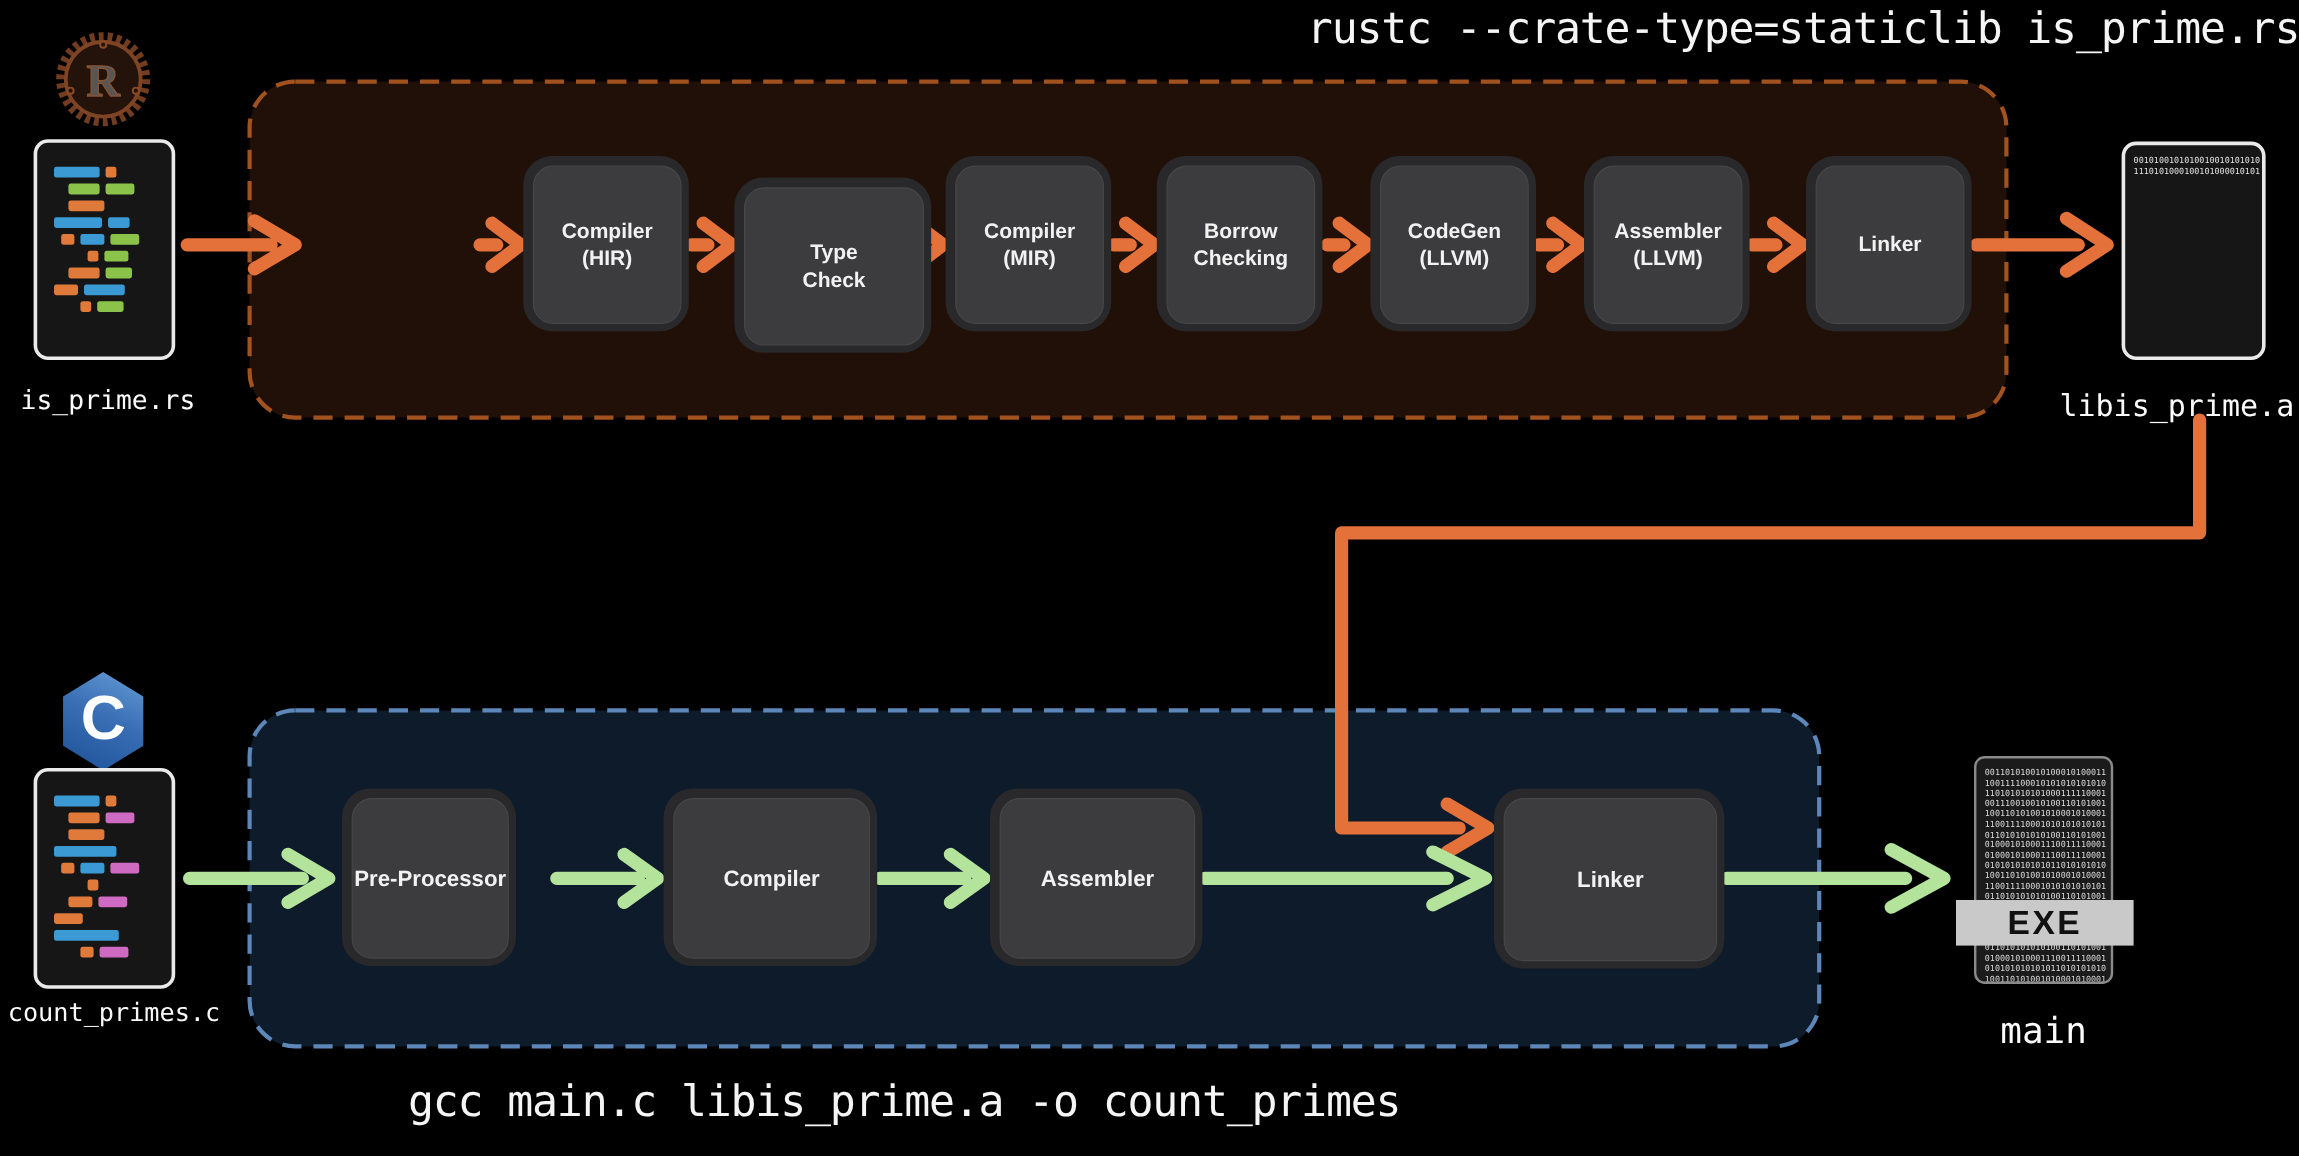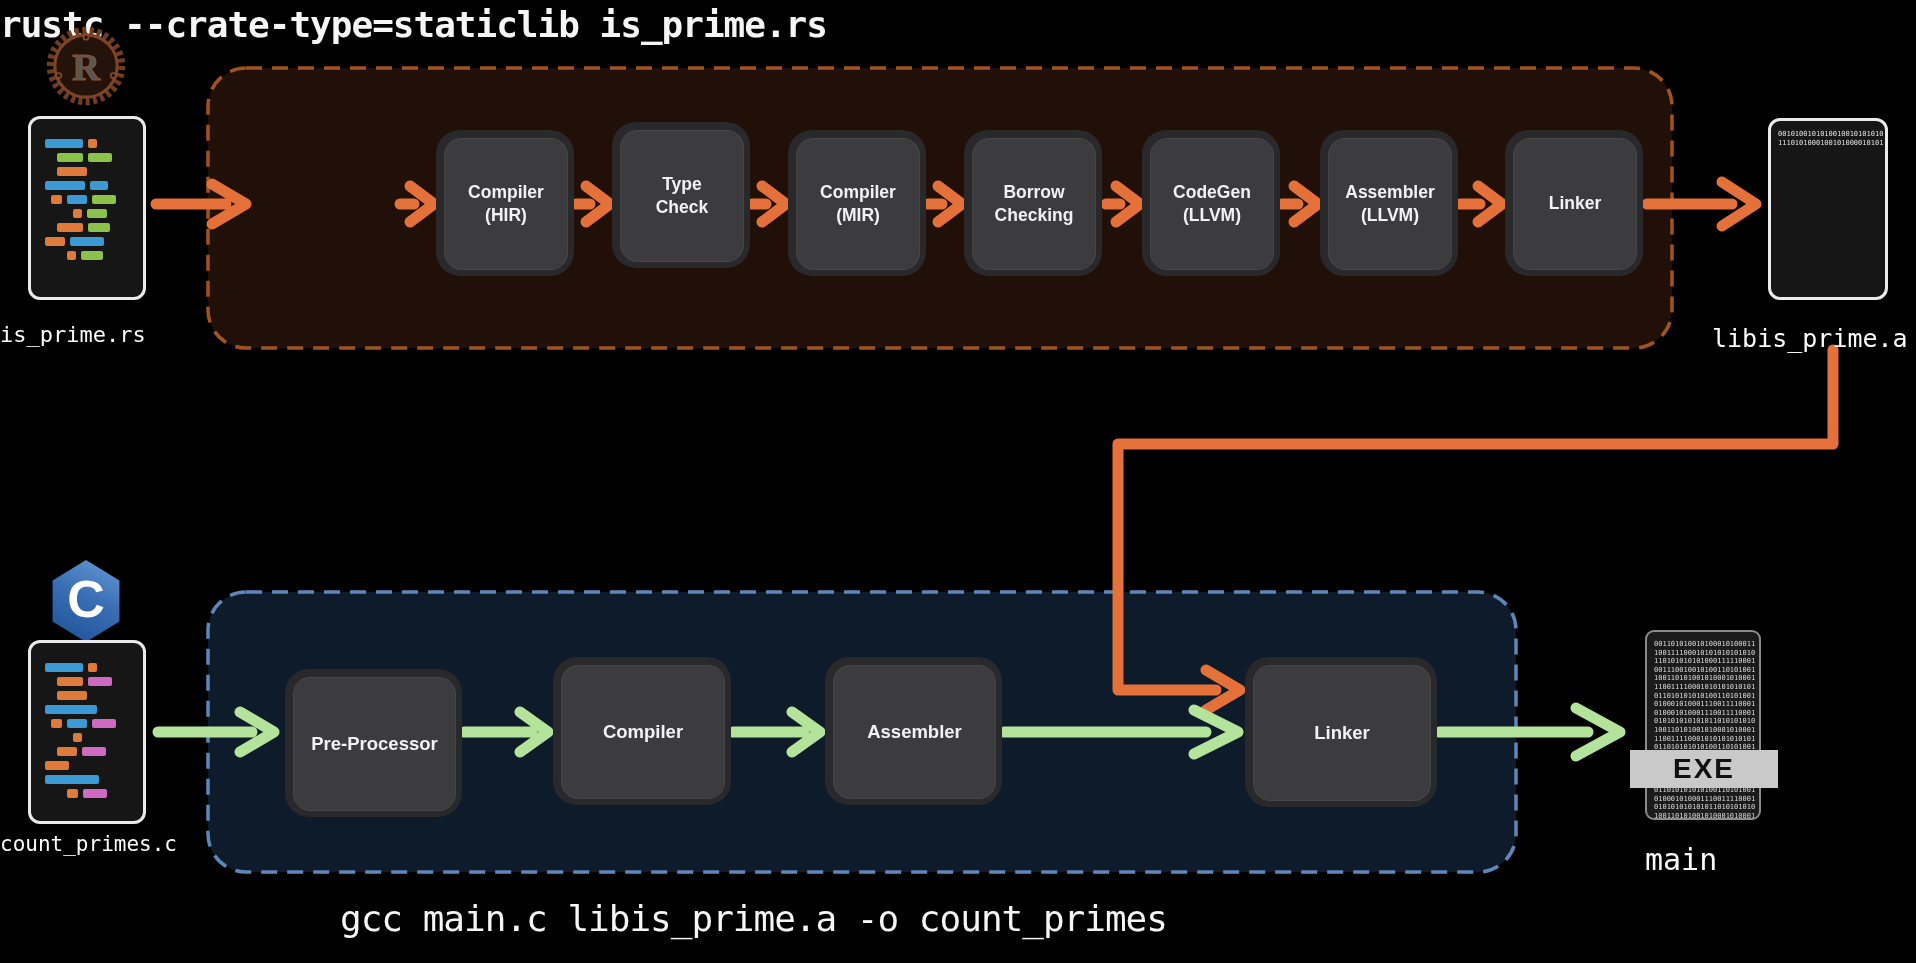--- a/index.html
+++ b/index.html
@@ -3,21 +3,21 @@
 <meta charset="utf-8">
 <style>
   html,body{margin:0;padding:0;background:#000;}
   #canvas{position:relative;width:1916px;height:963px;background:#000;overflow:hidden;
           font-family:"Liberation Sans", sans-serif;}
   .abs{position:absolute;}
   #wires{position:absolute;left:0;top:0;z-index:0;}
   .z1{z-index:1;}
 
   .mono{font-family:"DejaVu Sans Mono", monospace;color:#f5f5f5;}
-  .title{top:4px;left:0;right:0;text-align:left;font-size:36px;font-weight:700;letter-spacing:-1px;}
+  .title{top:4px;left:0;right:0;text-align:right;font-size:36px;font-weight:400;letter-spacing:-1px;padding-left:18px;}
   .command{top:898px;left:340px;font-size:36px;font-weight:400;letter-spacing:-1px;}
   .watermark{top:914px;right:12px;font-size:25px;color:#bfbfbf;font-family:"DejaVu Sans", sans-serif;}
 
   
   .stage{background:#29292b;border-radius:24px;padding:8px;box-sizing:border-box;}
   .stage-inner{width:100%;height:100%;background:#3c3c3e;border:1px solid #464648;border-radius:17px;
                display:flex;align-items:center;justify-content:center;text-align:center;}
   .stage-label{color:#f2f2f2;font-weight:bold;white-space:pre-line;line-height:1.32;}
   .rust .stage-label{font-size:17.5px;}
   .cpl  .stage-label{font-size:18.5px;}
@@ -25,21 +25,21 @@
   
   .file{background:#161616;border:3px solid #eaeaea;border-radius:12px;box-sizing:border-box;}
   .codefile{padding:20px 0 0 14px;}
   .cr{display:flex;gap:5px;margin-bottom:5px;height:9px;}
   .cr i{display:block;height:9px;border-radius:2px;}
   .cb{background:#3b9ad4;} .co{background:#e07a3a;} .cg{background:#8bc34a;} .cm{background:#cf6ac2;}
   .bin{font-family:"DejaVu Sans Mono", monospace;color:#e0e0e0;white-space:pre-line;
        font-size:7px;line-height:8.6px;letter-spacing:0;}
   .libfile{padding:9px 0 16px 7px;}
   .exefile{border:2px solid #8a8a8a;border-radius:9px;background:#1b1b1b;padding:8px 0 0 7px;overflow:hidden;}
-  .filelabel{font-family:"DejaVu Sans Mono", monospace;color:#fafafa;}
+  .filelabel{font-family:"DejaVu Sans Mono", monospace;color:#fafafa;text-align:center;}
 
   .exe-badge{background:#c9c9c9;color:#111;display:flex;align-items:center;justify-content:center;
              font-weight:bold;font-size:28px;letter-spacing:2px;z-index:2;}
 
   
   .clogo{width:76px;height:82px;display:flex;align-items:center;justify-content:center;
          clip-path:polygon(50% 0,94% 25%,94% 75%,50% 100%,6% 75%,6% 25%);
          background:linear-gradient(205deg,#6a9fd8 0%,#3a6fb5 45%,#1c4f96 100%);}
   .clogo span{color:#fff;font-size:52px;font-weight:bold;line-height:1;transform:translateY(-2px);}
 </style>
@@ -129,21 +129,21 @@
       </div>
   </div>
   <div class="abs z1 filelabel" style="left:0px;top:322px;width:180px;font-size:22px;">is_prime.rs</div>
 
   <div class="abs z1 stage rust" style="left:436px;top:130px;width:138px;height:146px;">
     <div class="stage-inner">
         <span class="stage-label">Compiler
 (HIR)</span>
       </div>
     </div>
-  <div class="abs z1 stage rust" style="left:612px;top:122px;width:138px;height:146px;">
+  <div class="abs z1 stage rust" style="left:612px;top:148px;width:164px;height:146px;">
     <div class="stage-inner">
         <span class="stage-label">Type
 Check</span>
       </div>
     </div>
   <div class="abs z1 stage rust" style="left:788px;top:130px;width:138px;height:146px;">
     <div class="stage-inner">
         <span class="stage-label">Compiler
 (MIR)</span>
       </div>
@@ -215,21 +215,21 @@
     <div class="cr">
         <i class="cb" style="width:54px"></i>
       </div>
     <div class="cr" style="margin-left:22px">
         <i class="co" style="width:11px"></i>
         <i class="cm" style="width:24px"></i>
       </div>
   </div>
   <div class="abs z1 filelabel" style="left:0px;top:832px;width:190px;font-size:21px;">count_primes.c</div>
 
-  <div class="abs z1 stage cpl" style="left:285px;top:657px;width:177px;height:148px;margin-top:12px;">
+  <div class="abs z1 stage cpl" style="left:285px;top:657px;width:145px;height:148px;">
     <div class="stage-inner">
         <span class="stage-label">Pre-Processor</span>
       </div>
     </div>
   <div class="abs z1 stage cpl" style="left:553px;top:657px;width:178px;height:148px;">
     <div class="stage-inner">
         <span class="stage-label">Compiler</span>
       </div>
     </div>
   <div class="abs z1 stage cpl" style="left:825px;top:657px;width:177px;height:148px;">

